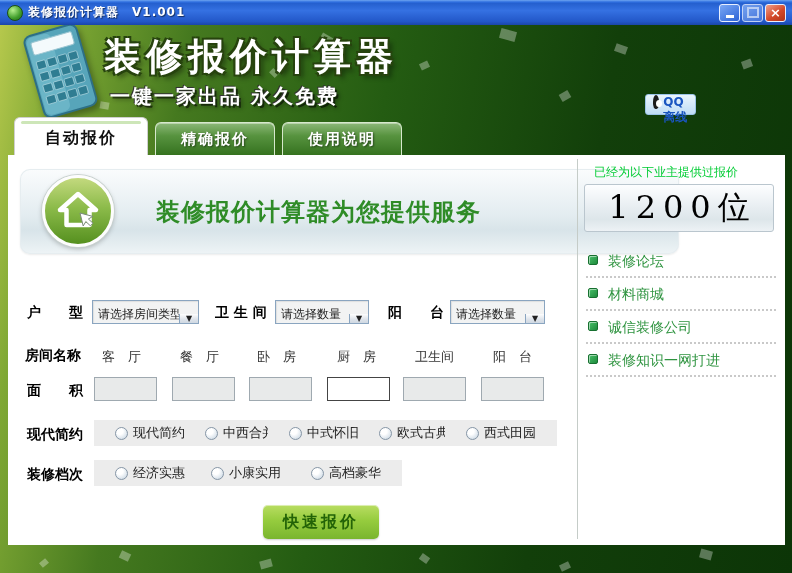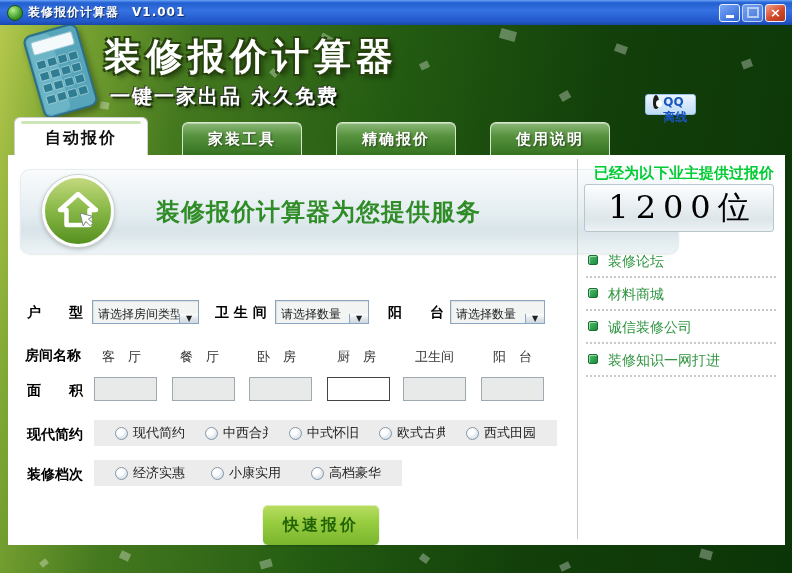--- a/index.html
+++ b/index.html
@@ -32,21 +32,21 @@
     text-shadow:-2px -2px 0 #27430e,2px -2px 0 #27430e,-2px 2px 0 #27430e,2px 2px 0 #27430e,4px 4px 5px rgba(0,0,0,.45);}
   .header-sub{position:absolute;left:110px;top:58px;font-size:20px;font-weight:bold;color:#fff;letter-spacing:2px;
     text-shadow:-1px -1px 0 #333,2px 2px 0 rgba(0,0,0,.55),3px 3px 4px rgba(0,0,0,.4);}
   .qq-badge{position:absolute;left:645px;top:37px;height:21px;box-sizing:border-box;cursor:pointer;
     background:linear-gradient(180deg,#eaf5fd,#bfdcf5);border:1px solid #9cc4e8;border-radius:3px;
     display:flex;align-items:flex-start;gap:4px;padding:0 7px;margin-top:32px;}
   .penguin{width:11px;height:14px;background:#1c1c1c;border-radius:50% 50% 42% 42%;position:relative;}
   .penguin::after{content:'';position:absolute;left:2.5px;top:5px;width:6px;height:7px;background:#fff;border-radius:50%;}
   .qq-text{color:#1a55c0;font-size:12px;font-weight:bold;}
   
-  .tabbar{position:absolute;top:118px;left:14px;height:37px;display:flex;align-items:flex-end;z-index:3;gap:27px;}
+  .tabbar{position:absolute;top:118px;left:14px;height:37px;display:flex;align-items:flex-end;z-index:3;}
   .tab{height:32px;line-height:32px;padding:0 25px;margin-right:7px;cursor:pointer;
     background:linear-gradient(180deg,#8cb878 0%,#57933f 40%,#35721f 100%);
     border:1px solid #d6e8cc;border-bottom:none;border-radius:6px 6px 0 0;
     color:#fff;font-size:15px;font-weight:bold;letter-spacing:2px;
     text-shadow:1px 1px 2px rgba(0,0,0,.5);box-shadow:inset 0 1px 0 rgba(255,255,255,.4);}
   .tab.active{height:37px;line-height:40px;background:#fff;color:#111;font-size:16px;text-shadow:none;
     border:1px solid #cfcfcf;border-bottom:none;padding:0 30px;position:relative;z-index:4;}
   .tab.active::before{content:'';position:absolute;top:3px;left:6px;right:6px;height:3px;background:#cde6b8;border-radius:2px;}
   
   .panel{position:absolute;left:8px;top:155px;width:777px;height:390px;background:#fff;z-index:2;}
@@ -69,28 +69,28 @@
   .selectbox .arr{width:18px;border-left:1px solid #8aa5c0;
     background:linear-gradient(180deg,#fefefe,#dde3ea 60%,#cfd8e2);
     display:flex;align-items:center;justify-content:center;font-size:8px;color:#222;}
   .area-input{position:absolute;width:63px;height:24px;box-sizing:border-box;top:222px;
     background:#e8eaea;border:1px solid #9fa9b0;outline:none;font-size:13px;padding:0 4px;font-family:inherit;}
   .area-input.focused{background:#fff;border:1px solid #444;}
   .radio-opt{position:absolute;height:26px;background:#ececec;display:flex;align-items:center;gap:5px;
     padding:0 21px;box-sizing:border-box;font-size:13px;color:#222;cursor:pointer;white-space:nowrap;}
   .radio-circle{width:13px;height:13px;border-radius:50%;box-sizing:border-box;flex:none;
     background:radial-gradient(circle at 35% 30%,#ffffff 30%,#dbe4ec 70%,#b8c6d2);border:1px solid #8696a6;}
-  .submit-btn{position:absolute;left:255px;top:350px;width:116px;height:40px;border:none;border-radius:5px;cursor:pointer;
+  .submit-btn{position:absolute;left:255px;top:350px;width:116px;height:34px;border:none;border-radius:5px;cursor:pointer;
     background:linear-gradient(180deg,#b9dd62 0%,#96cc3e 45%,#7ab52e 100%);
     color:#236307;font-size:16px;font-weight:bold;letter-spacing:3px;font-family:Liberation Mono, monospace;
     box-shadow:inset 0 1px 0 rgba(255,255,255,.5),0 1px 2px rgba(0,0,0,.2);}
   .divider{position:absolute;left:569px;top:4px;bottom:6px;width:1px;background:#c5ccc8;}
   
   .sidebar{position:absolute;left:570px;top:0;width:207px;height:390px;}
-  .counter-title{position:absolute;left:16px;top:9px;font-size:15px;font-weight:bold;color:#00cc33;}
+  .counter-title{position:absolute;left:16px;top:9px;font-size:12px;font-weight:normal;color:#00cc33;}
   .counter-box{position:absolute;left:6px;top:29px;width:190px;height:48px;box-sizing:border-box;
     background:linear-gradient(180deg,#fdfeff 0%,#e7edf1 50%,#dde6ea 75%,#edf2f5 100%);
     border:1px solid #bac6ce;border-radius:3px;display:flex;align-items:center;justify-content:center;
     font-family:"DejaVu Serif",serif;font-size:32px;color:#000;letter-spacing:7px;padding-left:7px;}
   .side-links{position:absolute;left:8px;top:90px;width:190px;}
   .side-link{position:relative;padding:6px 0 5px 22px;border-bottom:2px dotted #c9c9c9;cursor:pointer;}
   .side-link .bullet{position:absolute;left:2px;top:10px;width:10px;height:10px;border-radius:2px;box-sizing:border-box;
     background:linear-gradient(135deg,#49c06a,#1e8a3c);border:1px solid #177030;
     box-shadow:inset 1px 1px 0 rgba(255,255,255,.5);}
   .side-link .txt{font-size:14px;color:#2f9440;margin-top:33px;}
@@ -166,21 +166,20 @@
   <div class="header-title">装修报价计算器</div>
   <div class="header-sub">一键一家出品 永久免费</div>
   <div class="qq-badge">
     <span class="penguin"></span>
     <span class="qq-text">QQ离线</span>
   </div>
 </div>
 
 <div class="tabbar">
   <div class="tab active">自动报价</div>
-  <div class="tab">家装工具</div>
   <div class="tab">精确报价</div>
   <div class="tab">使用说明</div>
 </div>
 
 <div class="panel">
 
   <div class="banner">
     <div class="home-btn">
       <svg width="46" height="46" viewBox="0 0 46 46">
         <path d="M23 6 L41 22 L34.5 22 L34.5 37 L11.5 37 L11.5 22 L5 22 Z" fill="none" stroke="#ffffff" stroke-width="4.5" stroke-linejoin="round"></path>

